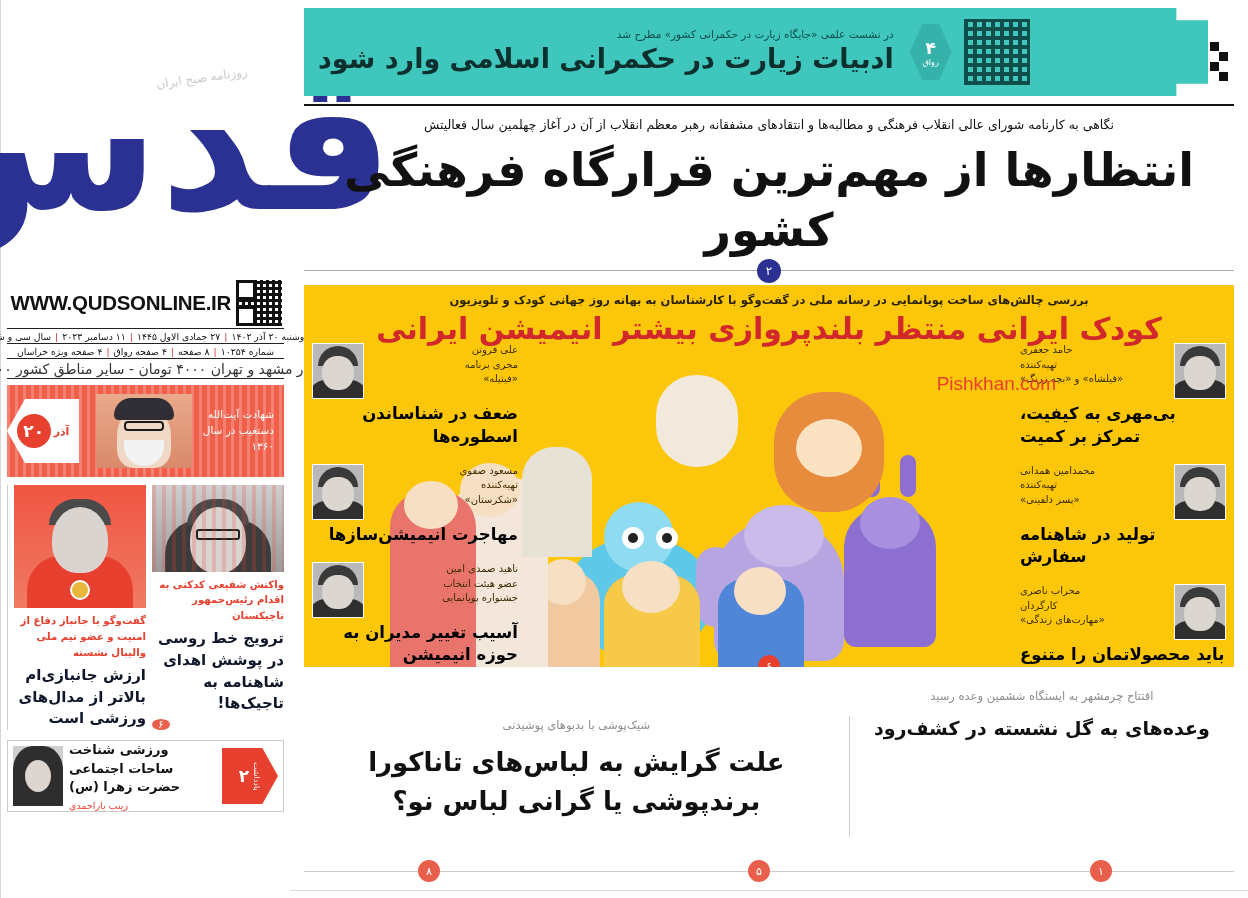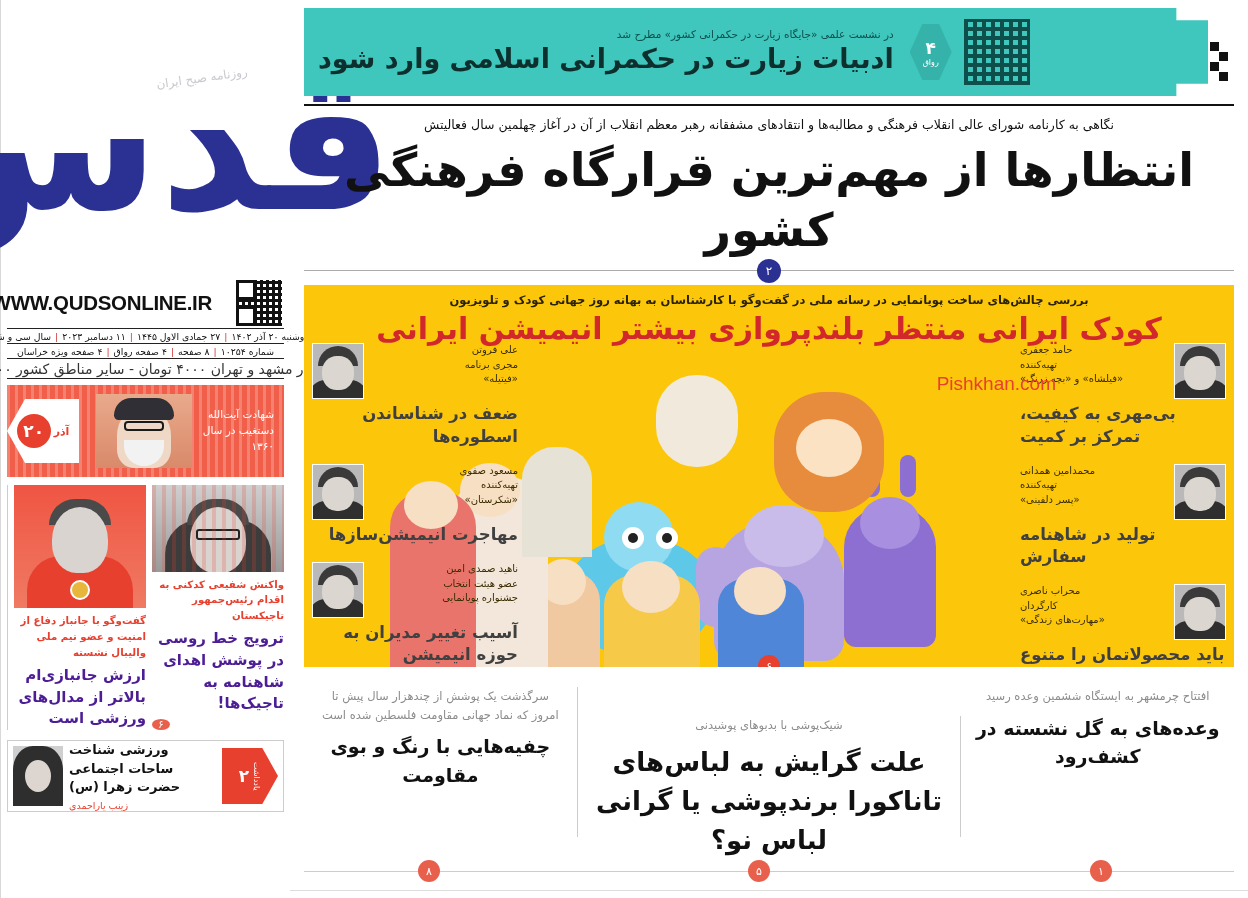--- a/index.html
+++ b/index.html
@@ -11,21 +11,21 @@
     position: relative;
   }
   .page { width: 1248px; height: 898px; position: relative; display: flex; flex-direction: row-reverse; }
 
   
   .rail { width: 290px; height: 898px; position: relative; border-left: 1px solid #d8d8d8; padding: 8px 6px 0 6px; }
   .logo-wrap { height: 272px; position: relative; display: flex; align-items: center; justify-content: center; }
   .logo-quds { font-size: 190px; line-height: .85; color: #2b3192; font-weight: bold; font-family: "DejaVu Sans", sans-serif; letter-spacing: -6px; }
   .logo-sub { position: absolute; top: 62px; right: 36px; color: #c9c9cf; font-size: 12px; line-height: 1.35; text-align: center; transform: rotate(-8deg); }
 
-  .site-line { display: flex; align-items: center; gap: 24px; padding: 0 2px; }
+  .site-line { display: flex; align-items: center; gap: 5px; padding: 0 2px; }
   .qr { width: 46px; height: 46px; flex: 0 0 46px; background:
      repeating-linear-gradient(90deg, #111 0 3px, transparent 3px 6px),
      repeating-linear-gradient(0deg, #111 0 3px, transparent 3px 6px);
      background-color:#fff; position: relative; }
   .qr:before, .qr:after { content:""; position:absolute; width:14px; height:14px; border:3px solid #111; background:#fff; }
   .qr:before { top:0; left:0; }
   .qr:after { bottom:0; left:0; }
   .url { font-family: "Liberation Sans", sans-serif; font-weight: bold; font-size: 20.5px; color: #111; letter-spacing: -.3px; direction: ltr; }
 
   .meta { border: 1px solid #222; border-width: 1px 0; margin-top: 2px; }
@@ -54,21 +54,21 @@
   .ph-man .f-head { position:absolute; left:50%; transform:translateX(-50%); top:22px; width:56px; height:66px; background:#d9d4d0; border-radius:50% 50% 44% 44%; }
   .ph-man .f-hair { position:absolute; left:50%; transform:translateX(-50%); top:14px; width:62px; height:26px; background:#4a4a4a; border-radius:30px 30px 0 0; }
   .ph-man .f-glass { position:absolute; left:50%; transform:translateX(-50%); top:44px; width:44px; height:11px; border:2px solid #222; border-radius:3px; }
   .ph-man .f-body { position:absolute; left:50%; transform:translateX(-50%); bottom:0; width:106px; height:52px; background:#3c3c3c; border-radius:34px 34px 0 0; }
   .ph-red { background: linear-gradient(#ef5542, #f07a63); }
   .ph-red .f-body { background:#e8402e; }
   .ph-red .f-medal { position:absolute; left:50%; transform:translateX(-50%); bottom:8px; width:20px; height:20px; border-radius:50%; background:#e8b63a; border:2px solid #fff; }
   .stripes-red { position:absolute; inset:0; background: repeating-linear-gradient(90deg, rgba(232,64,46,.85) 0 4px, transparent 4px 10px); }
 
   .kicker-red { color:#e8402e; font-size: 10.2px; line-height: 1.55; font-weight: bold; margin-top: 5px; }
-  .hl-dark { color:#4c1d95; font-size: 15px; line-height: 1.45; font-weight: bold; margin-top: 4px; }
+  .hl-dark { color:#0f172a; font-size: 15px; line-height: 1.45; font-weight: bold; margin-top: 4px; }
   .pg-dot { width:18px; height:18px; border-radius:50%; background:#e8604c; color:#fff; font-size:10px; display:flex; align-items:center; justify-content:center; margin-top:4px; }
   .pg-dot.ltr { margin-right:auto; }
 
   .note-box { margin-top: 10px; border:1px solid #ccc; height: 72px; display:flex; align-items:center; padding:5px; gap:6px; }
   .note-badge { flex:0 0 56px; height:56px; background:#e8402e; clip-path: polygon(0 0,72% 0,100% 50%,72% 100%,0 100%); color:#fff; display:flex; align-items:center; justify-content:center; gap:3px; }
   .note-badge .n-num { font-size:17px; font-weight:bold; }
   .note-badge .n-lbl { font-size:8px; writing-mode: vertical-rl; }
   .note-txt { flex:1; text-align:left; }
   .note-title { font-size:13px; font-weight:bold; color:#111; line-height:1.45; }
   .note-author { font-size:9.5px; color:#e8402e; margin-top:3px; }
@@ -114,21 +114,21 @@
   .fitem { margin-bottom: 16px; }
   .fitem-head { display:flex; align-items:flex-start; }
   .feat-col.left .fitem-head { flex-direction: row-reverse; justify-content: flex-end; }
   .fphoto { flex:0 0 52px; width:52px; height:56px; background:#b9b9b9; border:1px solid #fff; position:relative; overflow:hidden; }
   .fphoto .g-hair { position:absolute; top:2px; left:50%; transform:translateX(-50%); width:40px; height:20px; background:#3a3a3a; border-radius:20px 20px 0 0; }
   .fphoto .g-face { position:absolute; top:12px; left:50%; transform:translateX(-50%); width:32px; height:34px; background:#dcd6d0; border-radius:46%; }
   .fphoto .g-body { position:absolute; bottom:0; left:50%; transform:translateX(-50%); width:60px; height:18px; background:#2f2f2f; border-radius:18px 18px 0 0; }
   .fname { font-size: 10px; color:#3a2c00; line-height:1.45; flex:1; }
   .feat-col.right .fname { text-align:left; }
   .feat-col.left .fname { text-align:right; }
-  .fhl { font-size: 16.5px; font-weight:bold; color:#404040; margin-top:4px; line-height:1.35; }
+  .fhl { font-size: 16.5px; font-weight:bold; color:#000000; margin-top:4px; line-height:1.35; }
   .feat-col.right .fhl { text-align:left; }
   .feat-col.left .fhl { text-align:right; }
   .feat-dot { position:absolute; bottom: -10px; left:50%; transform:translateX(-50%); width:22px; height:22px; border-radius:50%; background:#e8402e; color:#fff; font-size:11px; display:flex; align-items:center; justify-content:center; z-index:5; }
 
   
   .bottom { display:flex; margin-top: 20px; height: 150px; }
   .bcol { flex:1; padding: 0 14px; text-align:center; }
   .bcol + .bcol { border-right: 1px solid #ccc; }
   .bcol.wide { flex: 1.45; margin-top: 29px; }
   .b-kicker { font-size: 11.5px; color:#8c8c8c; line-height:1.6; }
@@ -409,24 +409,20 @@
 
     <div class="bottom">
       <div class="bcol">
         <div class="b-kicker">افتتاح چرمشهر به ایستگاه ششمین وعده رسید</div>
         <div class="b-hl small">وعده‌های به گل نشسته در کشف‌رود</div>
       </div>
       <div class="bcol wide">
         <div class="b-kicker">شیک‌پوشی با بدبوهای پوشیدنی</div>
         <div class="b-hl big">علت گرایش به لباس‌های تاناکورا برندپوشی یا گرانی لباس نو؟</div>
       </div>
-      <div class="bcol">
-        <div class="b-kicker">سرگذشت یک پوشش از چندهزار سال پیش تا امروز که نماد جهانی مقاومت فلسطین شده است</div>
-        <div class="b-hl small">چفیه‌هایی با رنگ و بوی مقاومت</div>
-      </div>
     </div>
 
     <div class="footrule"></div>
     <div class="foot-dots">
       <div class="fdot" style="left:128px">۸</div>
       <div class="fdot" style="left:458px">۵</div>
       <div class="fdot" style="left:800px">۱</div>
     </div>
     <div class="footer-bar"></div>
   </div>

